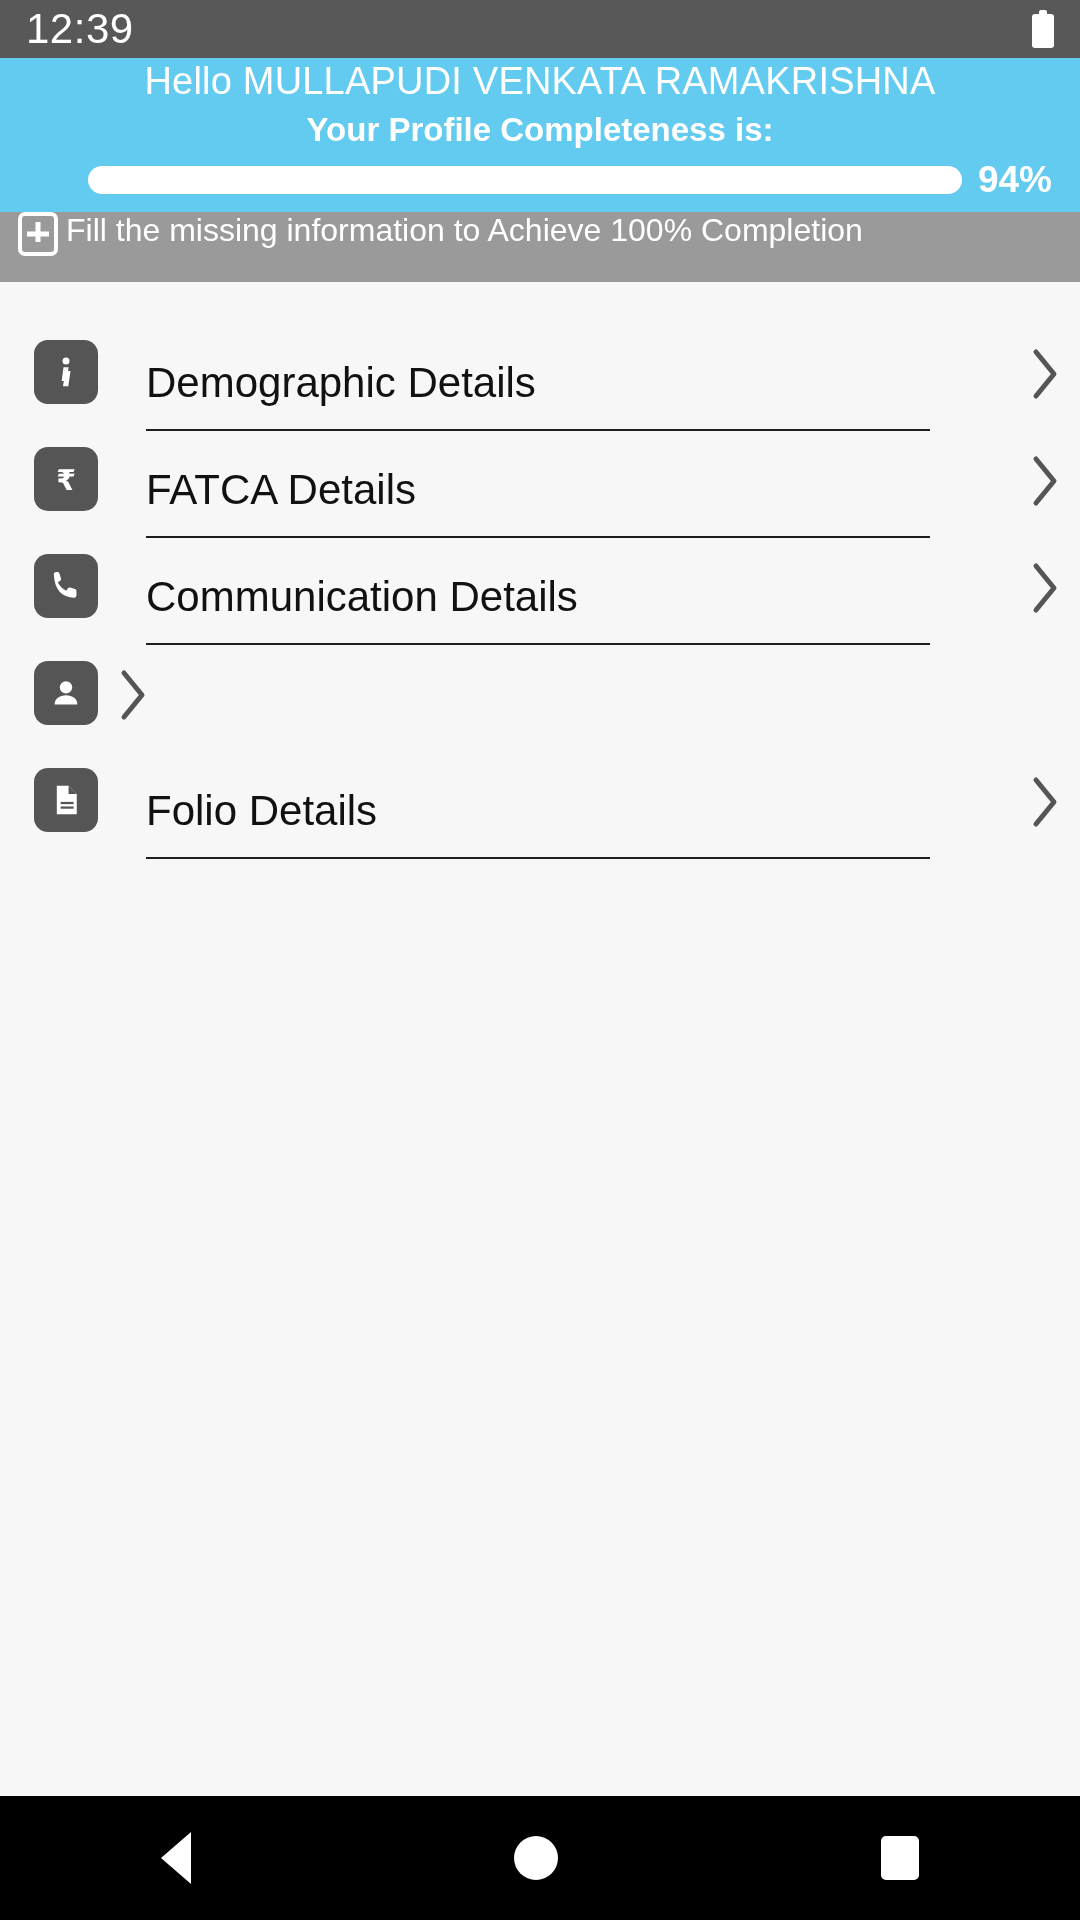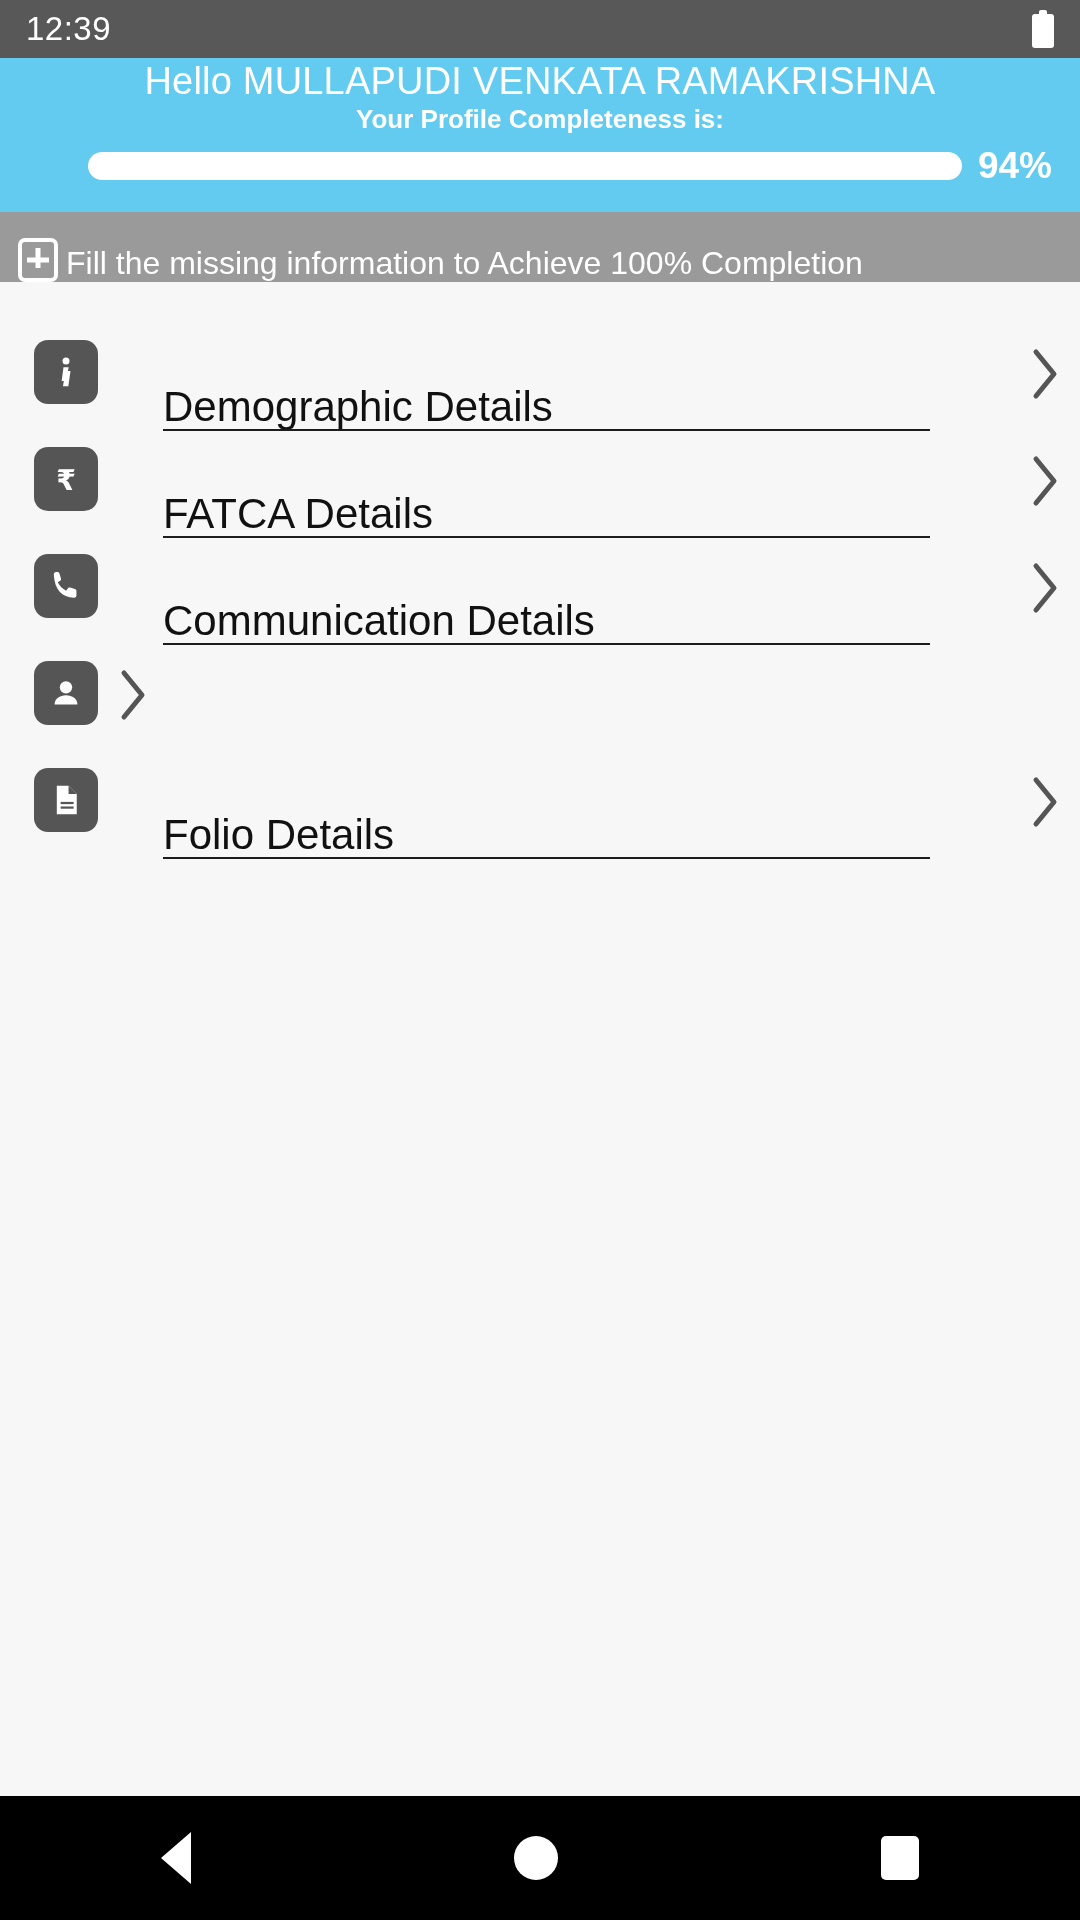--- a/index.html
+++ b/index.html
@@ -10,72 +10,72 @@
     overflow:hidden;
   }
   .screen { position:relative; width:1080px; height:1920px; display:flex; flex-direction:column; background:#f7f7f7; }
 
   
   .statusbar {
     height:58px; background:#585858; flex:0 0 58px;
     display:flex; align-items:center; justify-content:space-between;
     padding:0 26px;
   }
-  .status-time { color:#ffffff; font-size:33px; letter-spacing:.5px; }
+  .status-time { color:#ffffff; font-size:42px; letter-spacing:.5px; }
   .battery { width:22px; height:38px; position:relative; }
   .battery .body { position:absolute; left:0; top:4px; width:22px; height:34px; background:#ffffff; border-radius:3px; }
   .battery .cap  { position:absolute; left:7px; top:0; width:8px; height:5px; background:#ffffff; border-radius:2px 2px 0 0; }
 
   
   .appbar {
     height:117px; flex:0 0 117px; background:#7a7a7a;
     display:flex; align-items:center; padding:0 0 0 42px;
   }
   .hamburger { width:48px; height:36px; display:flex; flex-direction:column; justify-content:space-between; cursor:pointer; }
   .hamburger span { display:block; height:5px; background:#ffffff; border-radius:1px; width:100%; }
   .appbar-title { color:#ffffff; font-size:45px; font-weight:bold; margin-left:56px; letter-spacing:.3px; }
 
   
   .greeting {
     background:#64cbf0; flex:0 0 154px;
     display:flex; flex-direction:column; align-items:center; justify-content:flex-start;
   }
   .greet-line { color:#ffffff; font-size:38px; letter-spacing:.2px; line-height:1.22; }
-  .greet-sub  { color:#ffffff; font-size:26px; font-weight:bold; }
+  .greet-sub  { color:#ffffff; font-size:33px; font-weight:bold; margin-top:7px; }
   .progress-row { display:flex; align-items:center; width:100%; padding:0 28px 0 88px; margin-top:10px; }
   .progress-track {
     flex:1 1 auto; height:28px; background:rgba(255,255,255,.45);
     border-radius:14px; overflow:hidden;
   }
   .progress-fill { height:100%; background:#ffffff; border-radius:14px; }
   .progress-pct { color:#ffffff; font-size:37px; font-weight:bold; margin-left:16px; }
 
   
   .hint {
     background:#9a9a9a; flex:0 0 70px;
-    display:flex; align-items:flex-end; padding-left:18px;
+    display:flex; align-items:flex-start; padding-left:18px;
   }
   .plus-box {
     width:40px; height:44px; border:4px solid #ffffff; border-radius:7px;
     position:relative; flex:0 0 40px;
   }
   .plus-box::before, .plus-box::after { content:""; position:absolute; background:#ffffff; }
   .plus-box::before { left:50%; top:6px; transform:translateX(-50%); width:5px; height:20px; }
   .plus-box::after  { top:50%; left:5px; transform:translateY(-50%); height:5px; width:22px; }
   .hint-text { color:#ffffff; font-size:32px; margin-left:8px; }
 
   
   .list { flex:1 1 auto; background:#f7f7f7; padding-top:42px; }
   .row { display:flex; align-items:flex-start; height:107px; padding:0 0 0 34px; cursor:pointer; }
   .row-icon {
     width:64px; height:64px; background:#555555; border-radius:14px;
     flex:0 0 64px; display:flex; align-items:center; justify-content:center; margin-top:16px;
   }
   .row-icon svg { display:block; }
-  .row-body { flex:1 1 auto; margin-left:65px; height:100%; position:relative; display:flex; align-items:flex-end; }
+  .row-body { flex:1 1 auto; margin-left:48px; height:100%; position:relative; display:flex; align-items:center; }
   .row-label { font-size:42px; color:#111111; margin-top:10px; }
   .row-body::after {
     content:""; position:absolute; left:0; right:80px; bottom:0;
     height:2px; background:#1d1d1d;
   }
   .chev { width:70px; flex:0 0 70px; display:flex; align-items:flex-start; justify-content:center; margin-top:22px; }
   .chev svg { display:block; }
 
   
   .navbar {

